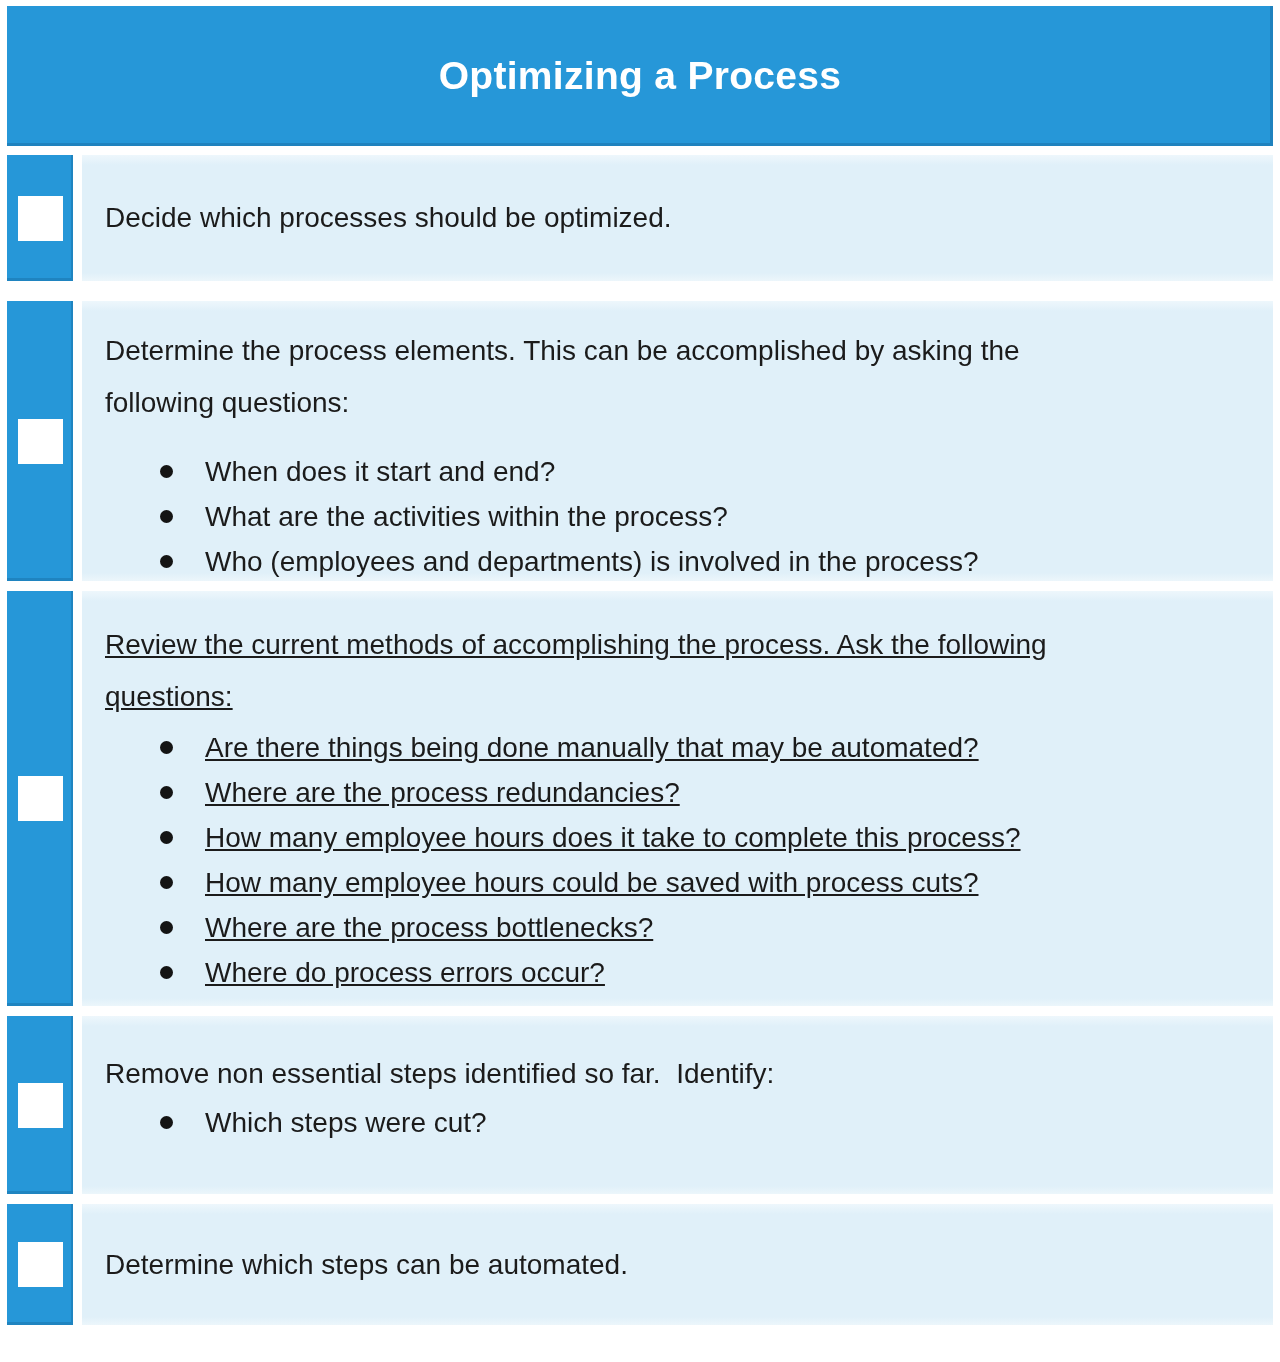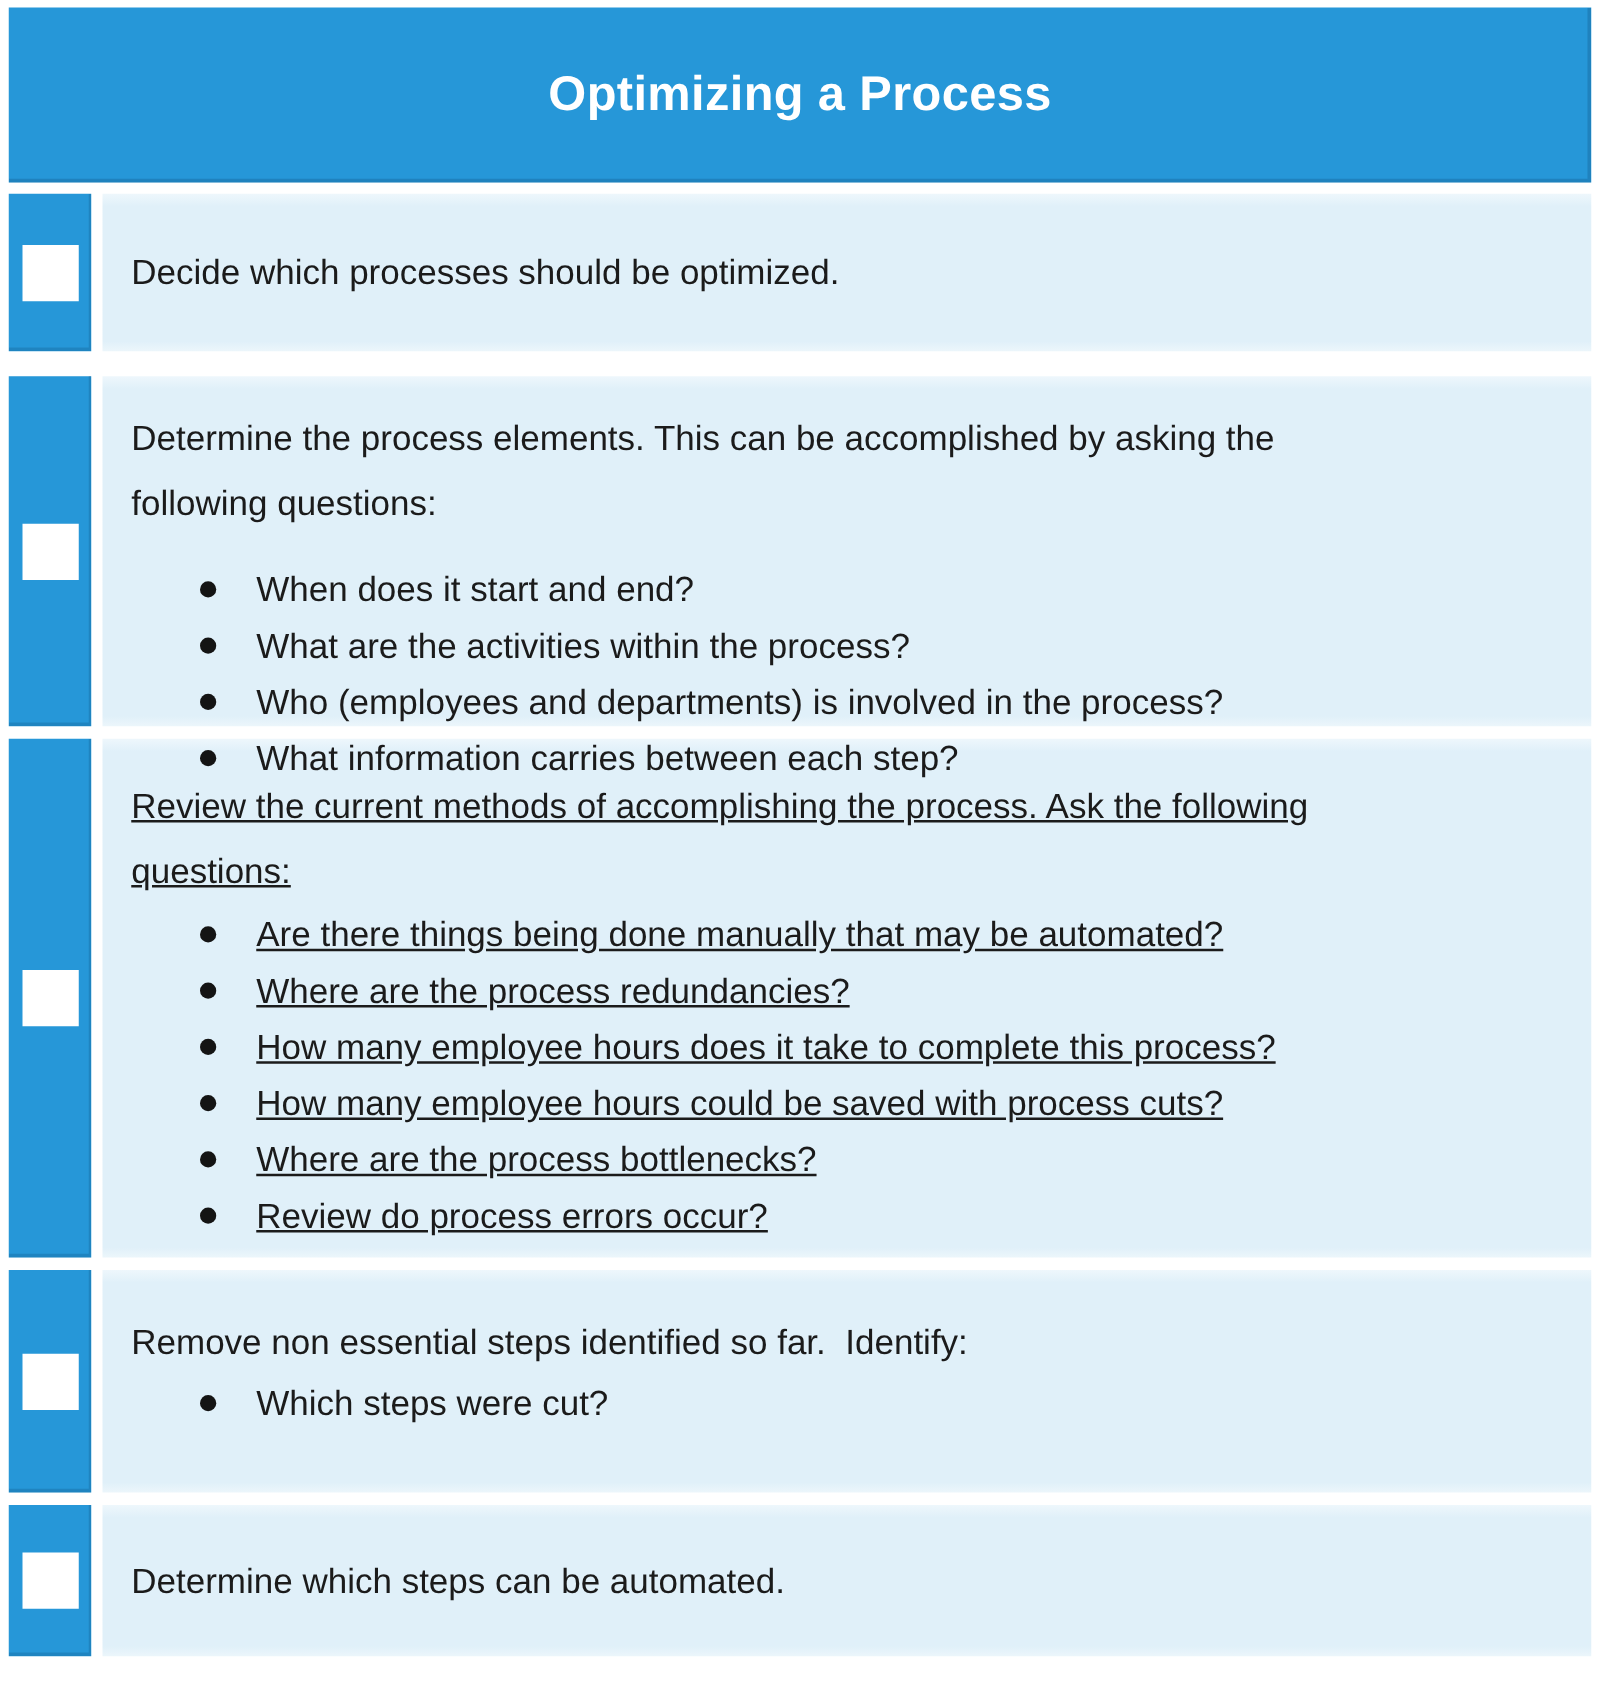--- a/index.html
+++ b/index.html
@@ -74,39 +74,38 @@
     <div class="sidebar">
       <div class="checkbox"></div>
     </div>
     <div class="content">
       <p class="para">Determine the process elements. This can be accomplished by asking the
 following questions:</p>
       <ul class="bullets">
         <li>When does it start and end?</li>
         <li>What are the activities within the process?</li>
         <li>Who (employees and departments) is involved in the process?</li>
-        <li>What information carries between each step?</li>
       </ul>
     </div>
   </div>
 
   <div class="row row-3">
     <div class="sidebar">
       <div class="checkbox"></div>
     </div>
     <div class="content">
       <p class="para">Review the current methods of accomplishing the process. Ask the following
 questions:</p>
       <ul class="bullets">
         <li>Are there things being done manually that may be automated?</li>
         <li>Where are the process redundancies?</li>
         <li>How many employee hours does it take to complete this process?</li>
         <li>How many employee hours could be saved with process cuts?</li>
         <li>Where are the process bottlenecks?</li>
-        <li>Review do process errors occur?</li>
+        <li>Where do process errors occur?</li>
       </ul>
     </div>
   </div>
 
   <div class="row row-4">
     <div class="sidebar">
       <div class="checkbox"></div>
     </div>
     <div class="content">
       <p class="para">Remove non essential steps identified so far.  Identify:</p>

